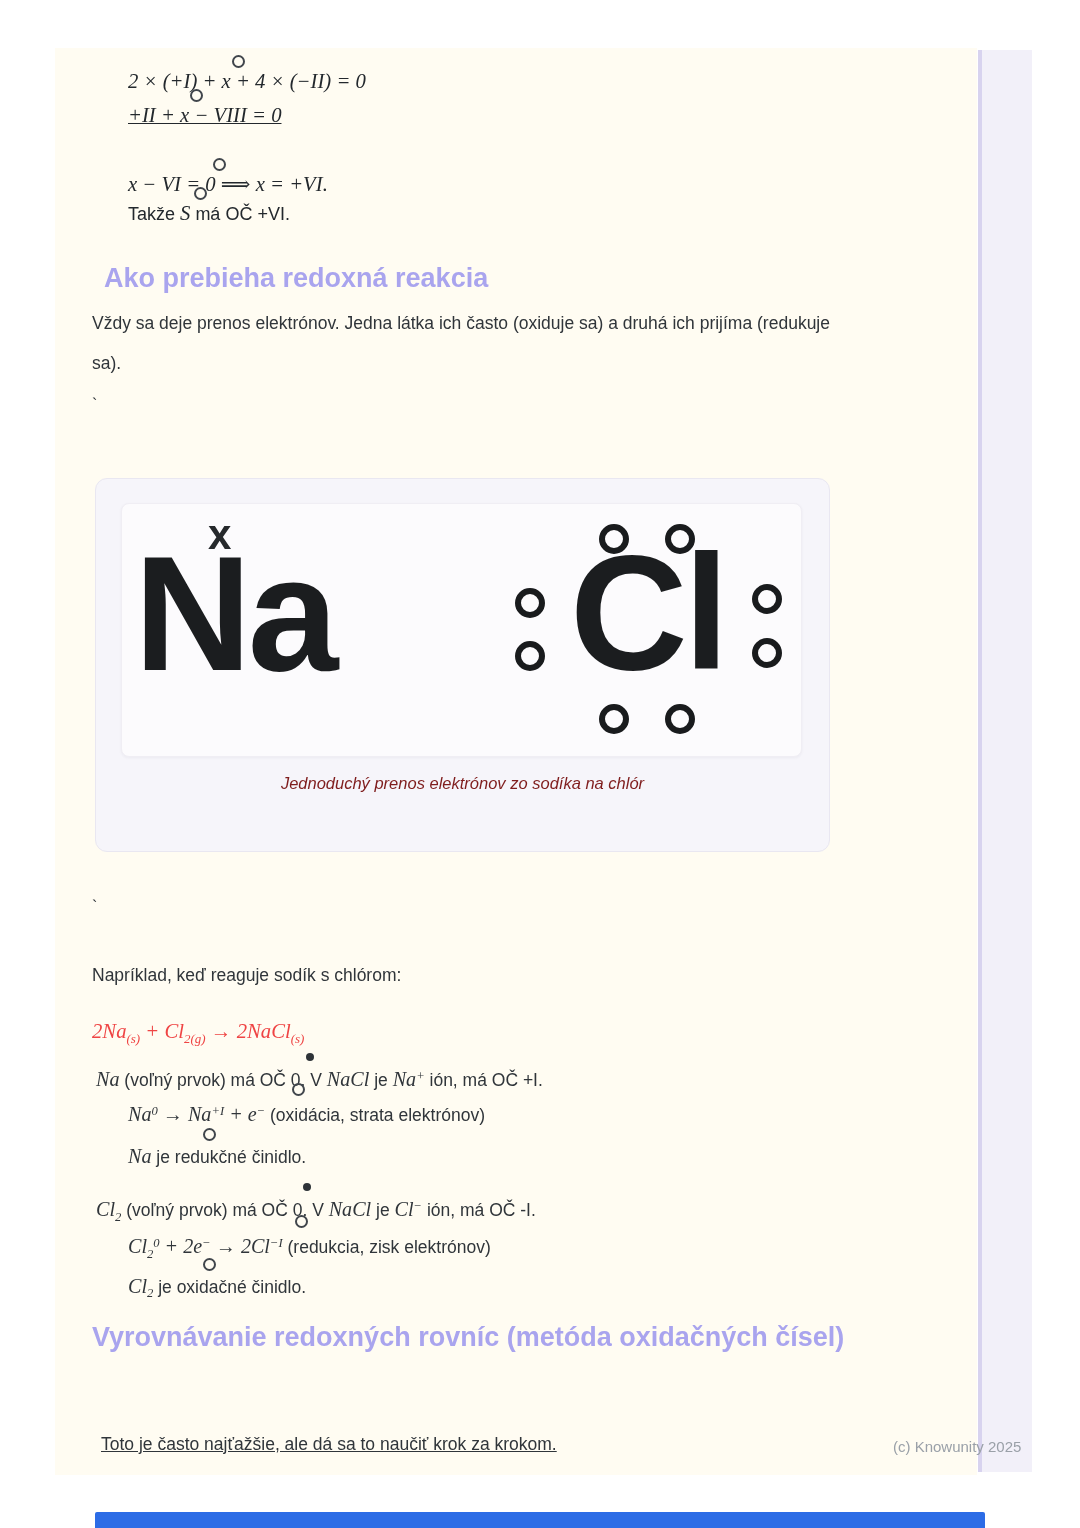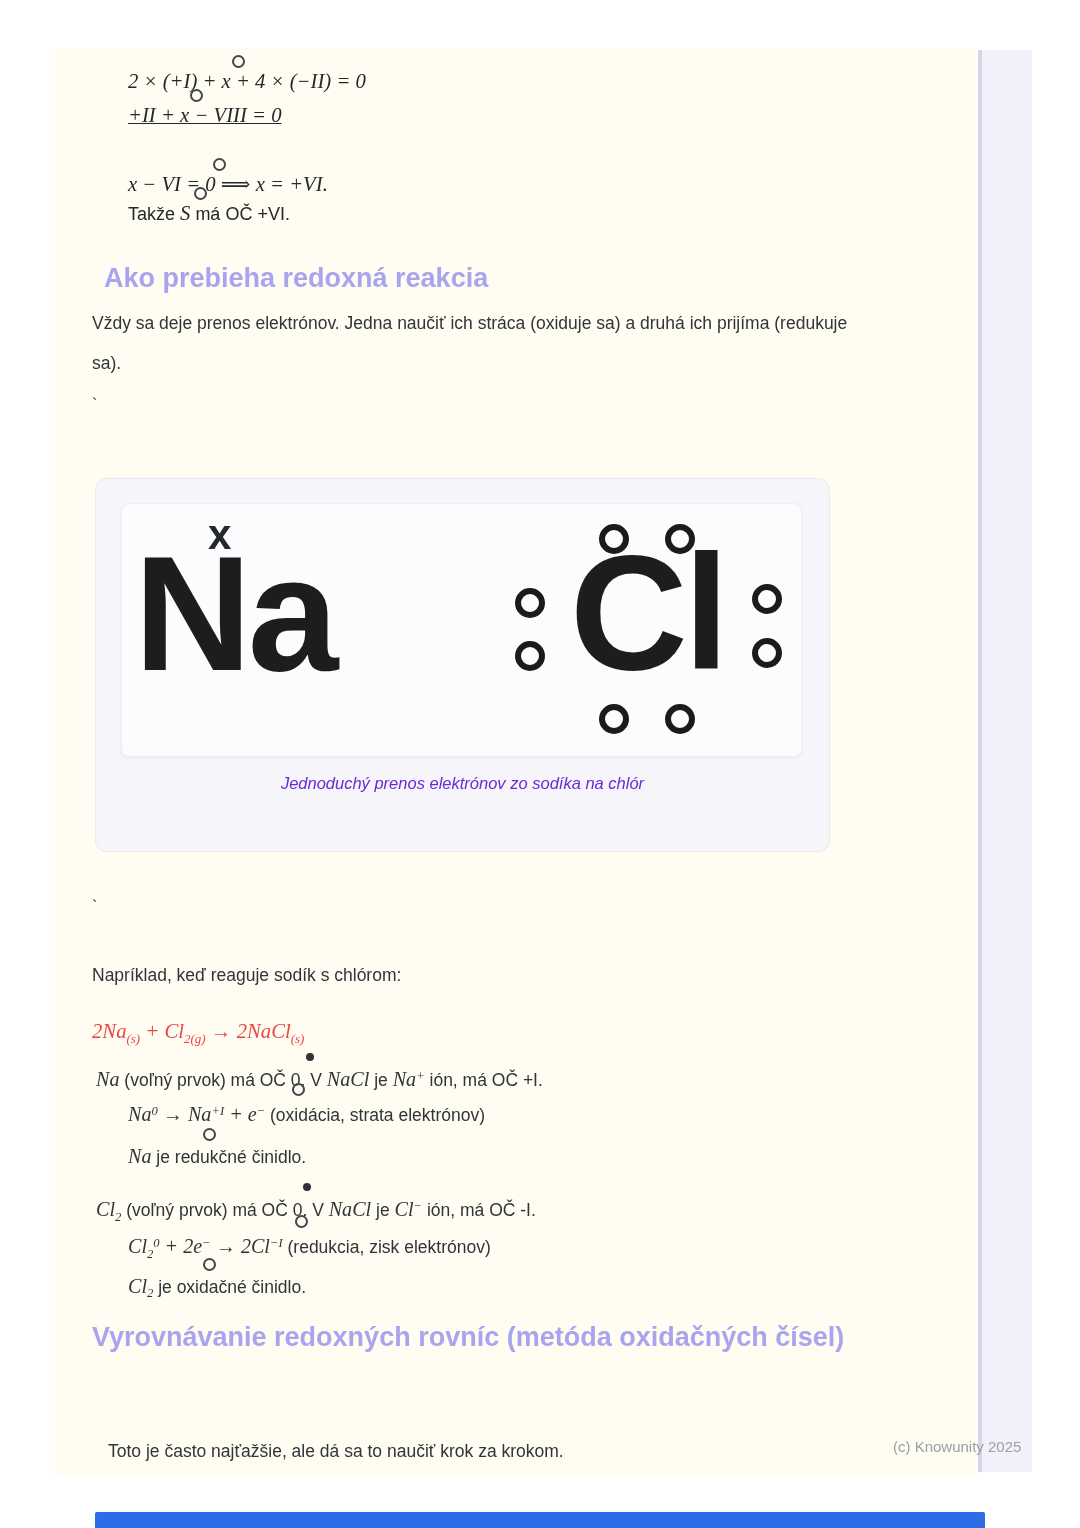--- a/index.html
+++ b/index.html
@@ -28,21 +28,21 @@
   .tick{font-size:16px;color:#30353a;}
   .bullets{font-size:17.5px;line-height:30px;}
   
   .figure-card{left:95px;top:478px;width:735px;height:374px;background:#f6f5fa;border:1px solid #e9e7f1;border-radius:12px;box-sizing:border-box;}
   .figure-inner{left:25px;top:24px;width:681px;height:254px;background:#fcfbfd;border:1px solid #f0eef4;border-radius:8px;box-shadow:0 1px 3px rgba(40,40,70,0.05);box-sizing:border-box;}
   .na-x{left:86px;top:10px;font-size:42px;font-weight:700;color:#26292c;line-height:1;}
   .big-el{font-weight:700;color:#1b1d1f;font-size:163px;line-height:1;letter-spacing:-4px;}
   .na-big{left:12px;top:28px;}
   .cl-big{left:448px;top:27px;}
   .ring{width:18px;height:18px;border:6px solid #191b1d;border-radius:50%;position:absolute;}
-  .figure-caption{left:0;top:295px;width:733px;text-align:center;font-size:16.5px;font-style:italic;color:#6d28d9;}
+  .figure-caption{left:0;top:295px;width:733px;text-align:center;font-size:16.5px;font-style:italic;color:#7f1d1d;}
   .equation{font-size:18px;line-height:30px;color:#ef4444;}
   .footer{font-size:15px;color:#9aa0a8;z-index:5;}
   .bottom-bar{left:95px;top:1512px;width:890px;height:16px;background:#2c6ce6;border-radius:2px 2px 0 0;}
 </style>
 </head>
 <body>
 
 <div class="abs sheet"></div>
 <div class="abs margin-strip"></div>
 
@@ -57,21 +57,21 @@
 <div class="abs row mathline" style="left:128px;top:143px;margin-top:15px;">
   <span class="marker-circle"></span>
   <span><span class="seg-m">x − VI = 0 ⟹ x = +VI.</span></span>
 </div>
 <div class="abs row mathline" style="left:128px;top:187px;">
   <span class="marker-circle"></span>
   <span><span class="seg-p">Takže </span><span class="seg-m">S</span><span class="seg-p"> má OČ +VI.</span></span>
 </div>
 
 <h2 class="abs h2" style="left:92px;top:246px;margin:12px;">Ako prebieha redoxná reakcia</h2>
-<p class="abs para" style="left:92px;top:303px;width:765px;margin:0;">Vždy sa deje prenos elektrónov. Jedna naučiť ich stráca (oxiduje sa) a druhá ich prijíma (redukuje sa).</p>
+<p class="abs para" style="left:92px;top:303px;width:765px;margin:0;">Vždy sa deje prenos elektrónov. Jedna látka ich často (oxiduje sa) a druhá ich prijíma (redukuje sa).</p>
 <span class="abs tick" style="left:92px;top:396px;">`</span>
 
 <div class="abs figure-card">
   <div class="abs figure-inner">
     <span class="abs na-x">x</span>
     <span class="abs big-el na-big">Na</span>
     <span class="abs big-el cl-big">Cl</span>
     <span class="abs ring" style="left:477px;top:20px;"></span>
     <span class="abs ring" style="left:543px;top:20px;"></span>
     <span class="abs ring" style="left:393px;top:84px;"></span>
@@ -108,17 +108,17 @@
 <div class="abs row bullets" style="left:128px;top:1215px;">
   <span class="marker-circle"></span>
   <span><span class="seg-m">Cl</span><span class="seg-m seg-sub">2</span><span class="seg-m seg-sup">0</span><span class="seg-m"> + 2</span><span class="seg-m">e</span><span class="seg-m seg-sup">−</span><span class="seg-m"> → 2</span><span class="seg-m">Cl</span><span class="seg-m seg-sup">−I</span><span class="seg-p"> (redukcia, zisk elektrónov)</span></span>
 </div>
 <div class="abs row bullets" style="left:128px;top:1258px;">
   <span class="marker-circle"></span>
   <span><span class="seg-m">Cl</span><span class="seg-m seg-sub">2</span><span class="seg-p"> je oxidačné činidlo.</span></span>
 </div>
 
 <h2 class="abs h2" style="left:92px;top:1317px;width:775px;margin:0;">Vyrovnávanie redoxných rovníc (metóda oxidačných čísel)</h2>
-<p class="abs para single" style="left:92px;top:1422px;margin:16px;">Toto je často najťažšie, ale dá sa to naučiť krok za krokom.</p>
+<p class="abs para single" style="left:92px;top:1422px;margin:9px;text-decoration:underline;">Toto je často najťažšie, ale dá sa to naučiť krok za krokom.</p>
 
 <span class="abs footer" style="left:893px;top:1438px;">(c) Knowunity 2025</span>
 
 <div class="abs bottom-bar"></div>
 
 </body></html>

